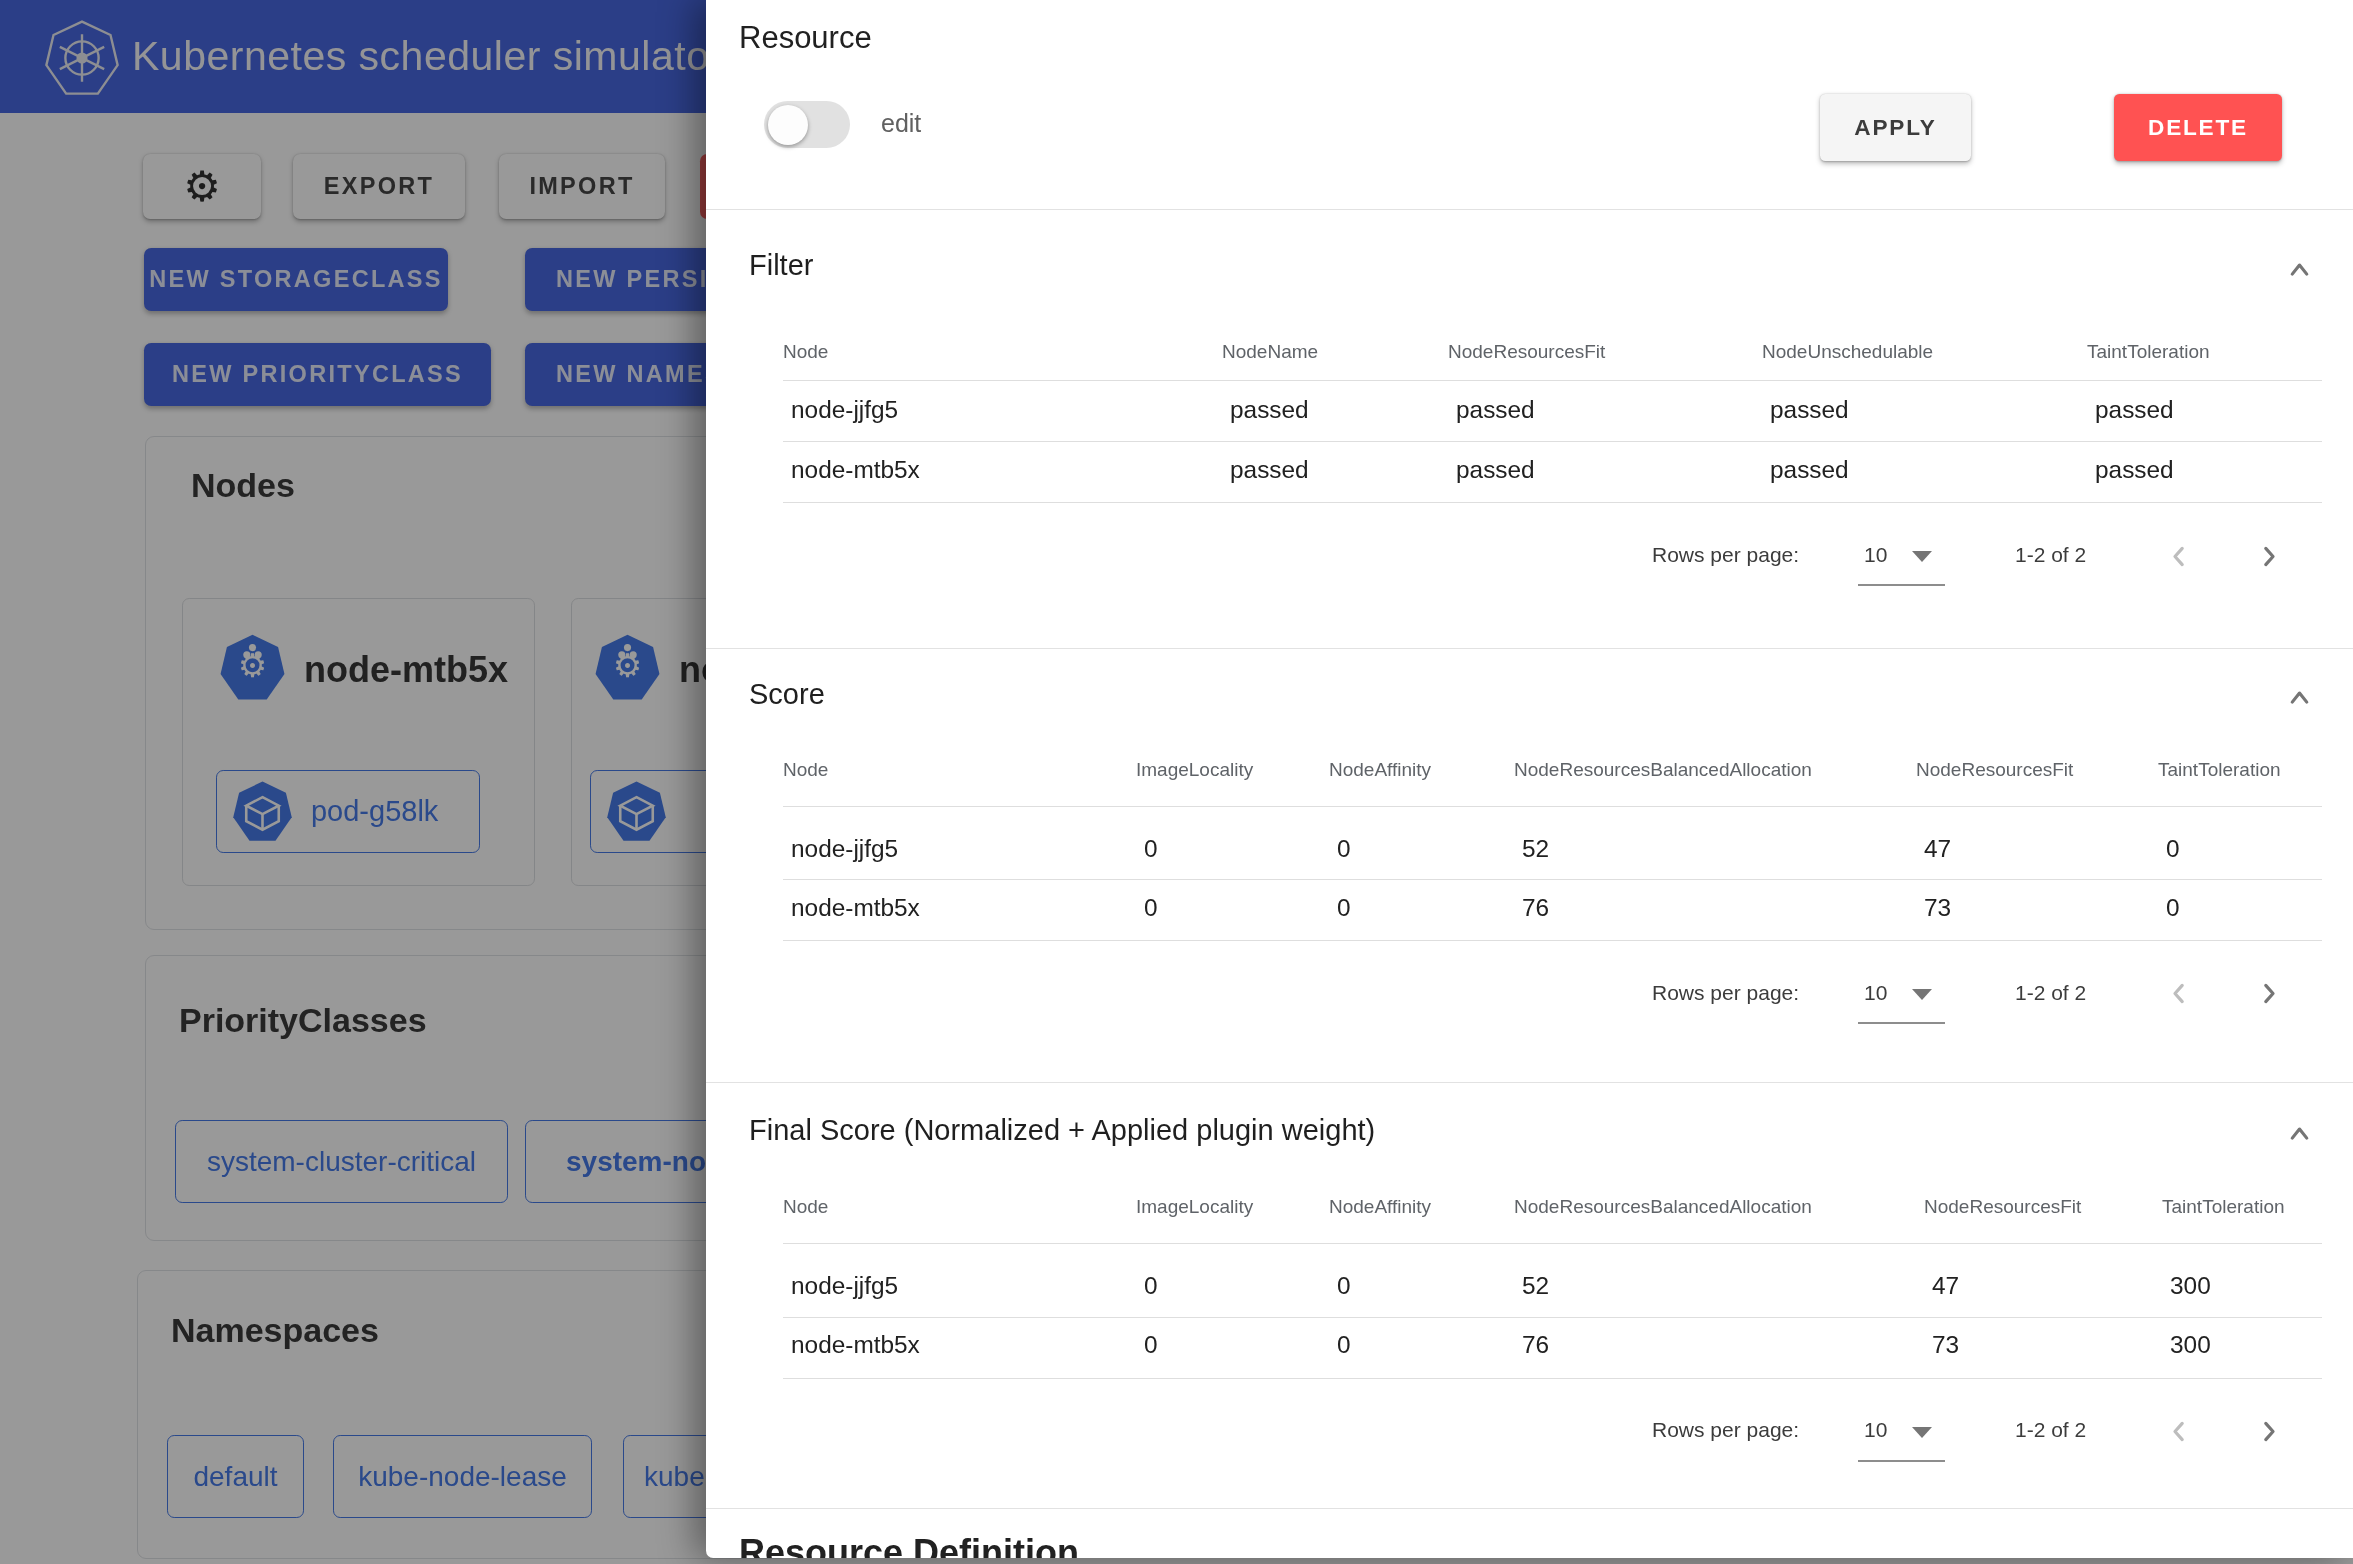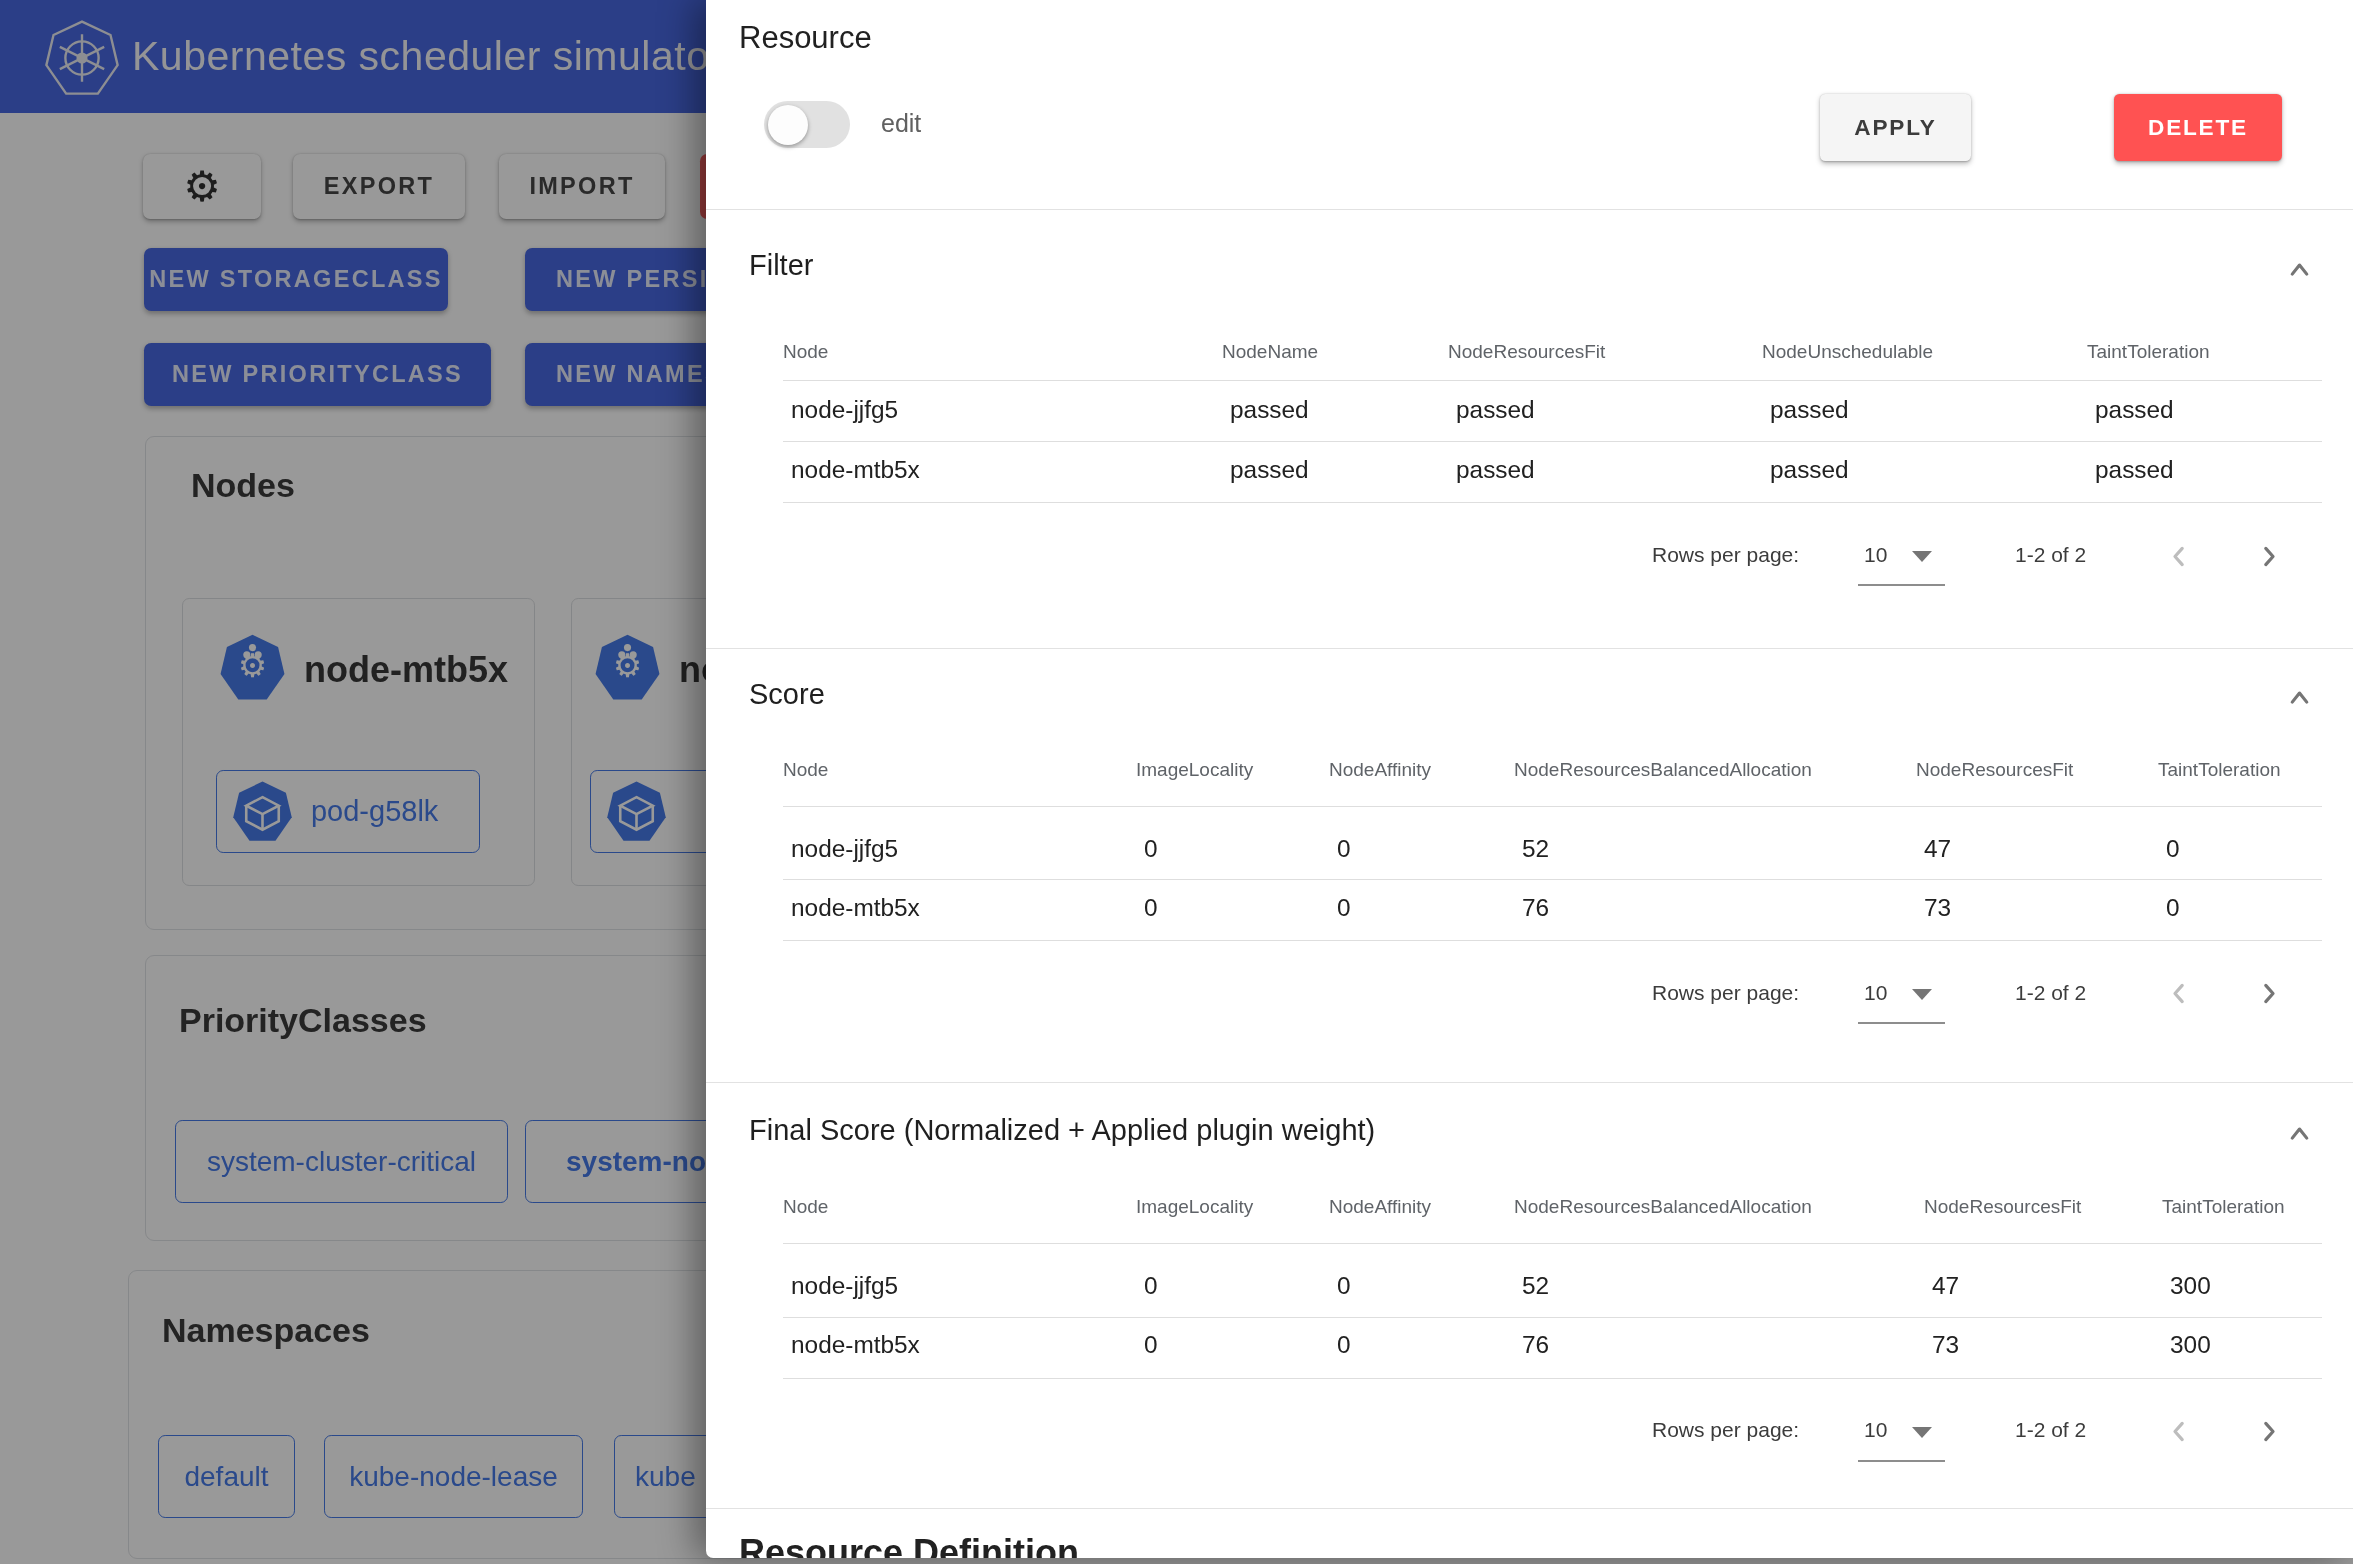--- a/index.html
+++ b/index.html
@@ -125,21 +125,21 @@
       </div>
     </div>
   </div>
 
   <div class="abs card" style="left:145px;top:955px;width:651px;height:286px;">
     <div class="abs card-title" style="left:33px;top:45px;">PriorityClasses</div>
     <div class="abs chip" style="left:29px;top:164px;width:333px;height:83px;">system-cluster-critical</div>
     <div class="abs chip left" style="left:379px;top:164px;width:271px;height:83px;padding-left:40px;font-weight:bold;">system-nod</div>
   </div>
 
-  <div class="abs card" style="left:128px;top:1270px;width:651px;height:289px;">
+  <div class="abs card" style="left:137px;top:1270px;width:651px;height:289px;">
     <div class="abs card-title" style="left:33px;top:40px;">Namespaces</div>
     <div class="abs chip" style="left:29px;top:164px;width:137px;height:83px;">default</div>
     <div class="abs chip" style="left:195px;top:164px;width:259px;height:83px;">kube-node-lease</div>
     <div class="abs chip left" style="left:485px;top:164px;width:181px;height:83px;padding-left:20px;">kube</div>
   </div>
 
   <div class="abs" id="scrim" style="background: rgba(33, 33, 33, 0.46);"></div>
 
   <div class="abs" id="dialog">
     <div class="abs" id="dlg-title">Resource</div>

